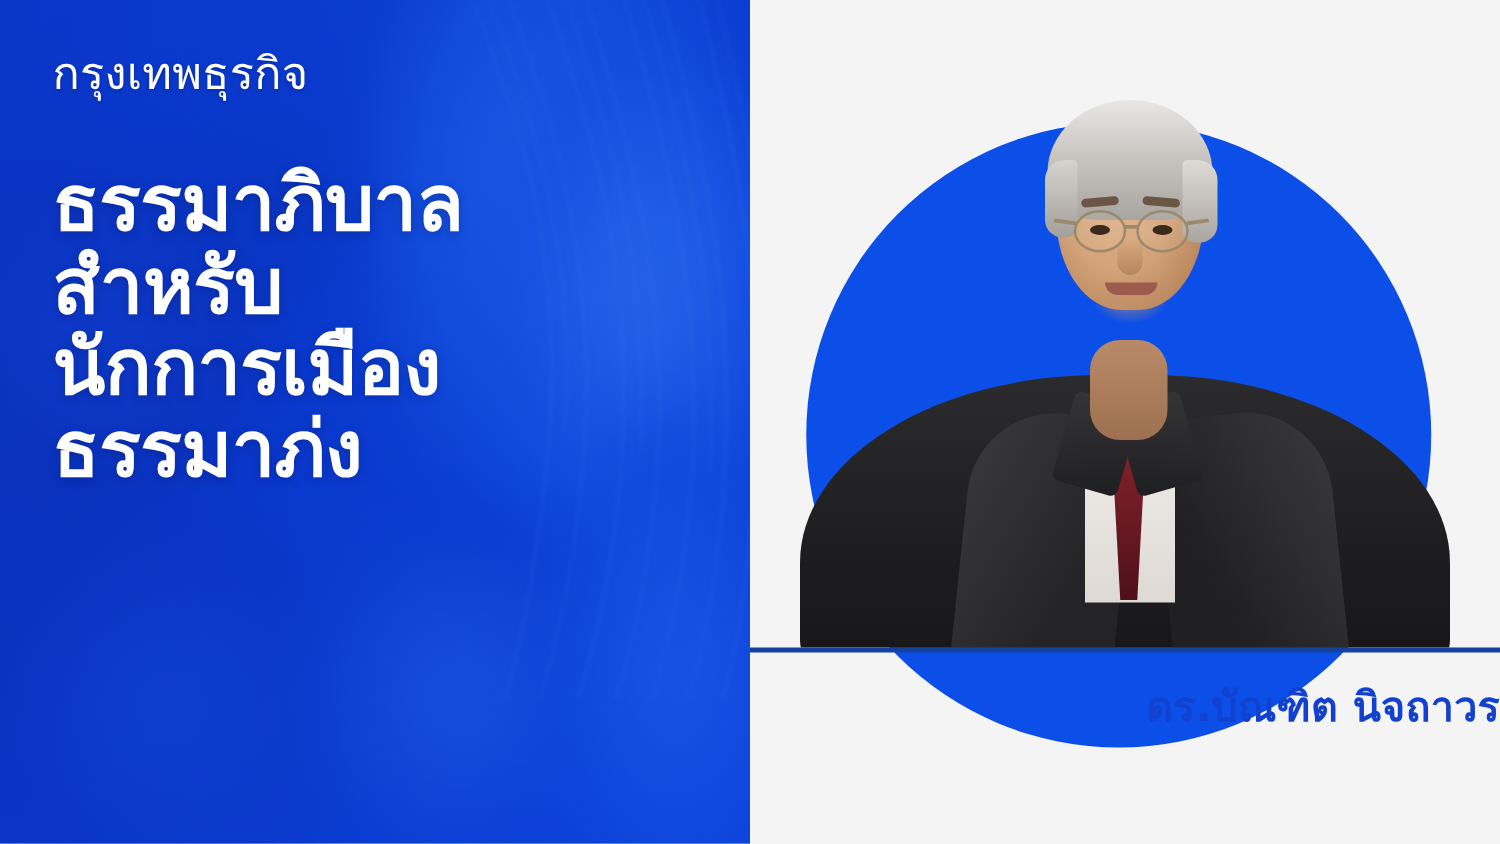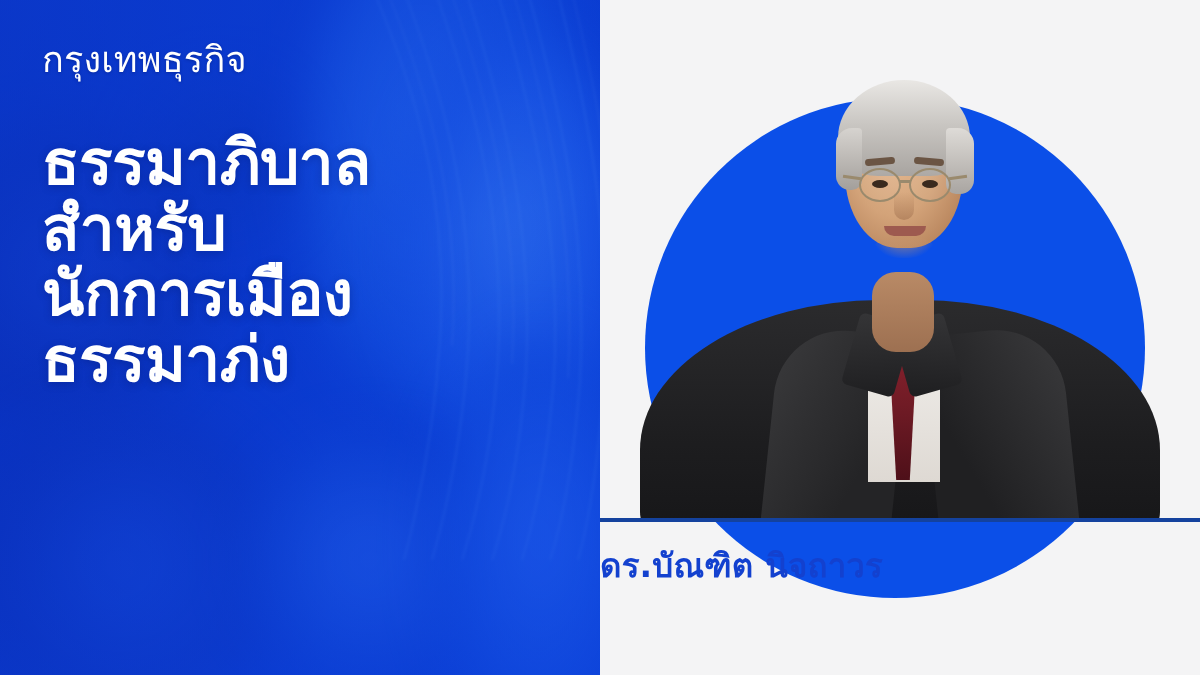--- a/index.html
+++ b/index.html
@@ -255,21 +255,21 @@
     position:absolute;
     left:0; top:518px;
     width:600px; height:4px;
     background:#14429e;
   }
 
   .speaker-name {
     position:absolute;
     left:0; top:546px;
     width:600px;
-    text-align:left;
+    text-align:right;
     color:#1341cf;
     font-size:33px;
     font-weight:800;
     letter-spacing:.2px;
     line-height:1.2;
   }
 </style>
 </head>
 <body>
 

